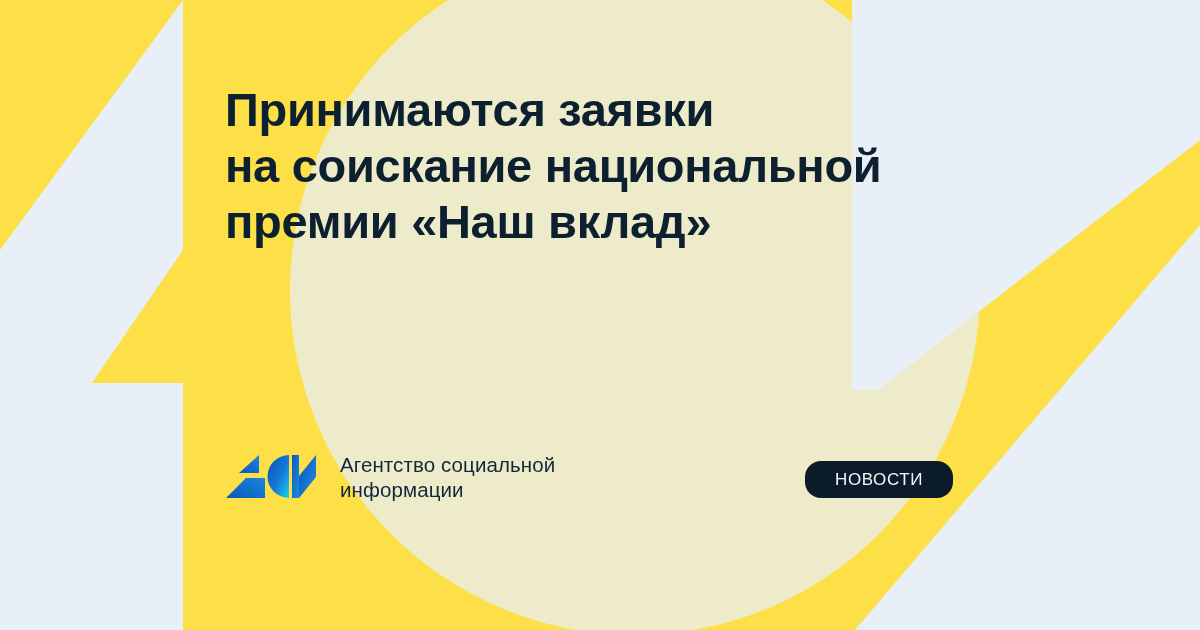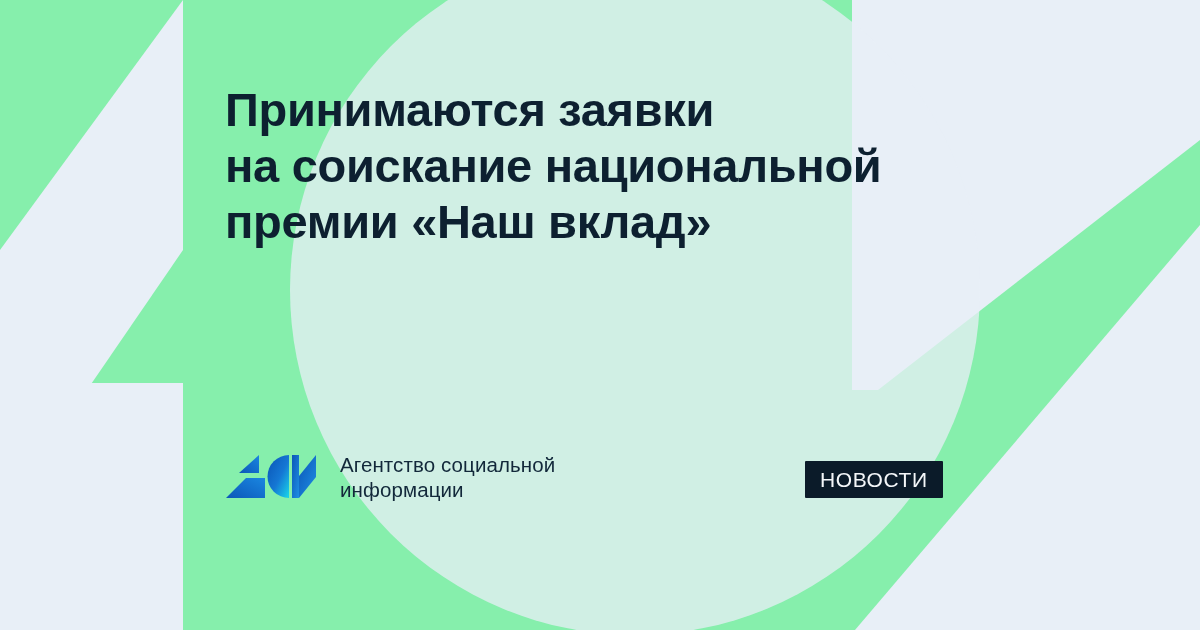--- a/index.html
+++ b/index.html
@@ -7,21 +7,21 @@
   body {
     font-family: "Liberation Sans", sans-serif;
     background:#ffffff;
     overflow:hidden;
   }
 
   #card {
     position:relative;
     width:1200px;
     height:630px;
-    background:#86efac;
+    background:#fde047;
     overflow:hidden;
   }
 
   
   #bg { position:absolute; inset:0; width:1200px; height:630px; }
 
   
   #headline {
     position:absolute;
     left:225px;
@@ -53,25 +53,25 @@
     white-space:pre-line;
     letter-spacing:0.1px;
   }
 
   
   #news-badge {
     position:absolute;
     left:805px;
     top:461px;
     height:37px;
-    padding:0 15px;
-    border-radius:1px;
+    padding:0 30px;
+    border-radius:16px;
     background:#0b1b29;
     color:#f4f7f9;
-    font-size:21px;
+    font-size:17px;
     letter-spacing:0.6px;
     display:flex;
     align-items:center;
     justify-content:center;
     border:none;
     font-family:"Liberation Sans", sans-serif;
   }
 </style>
 </head>
 <body>

